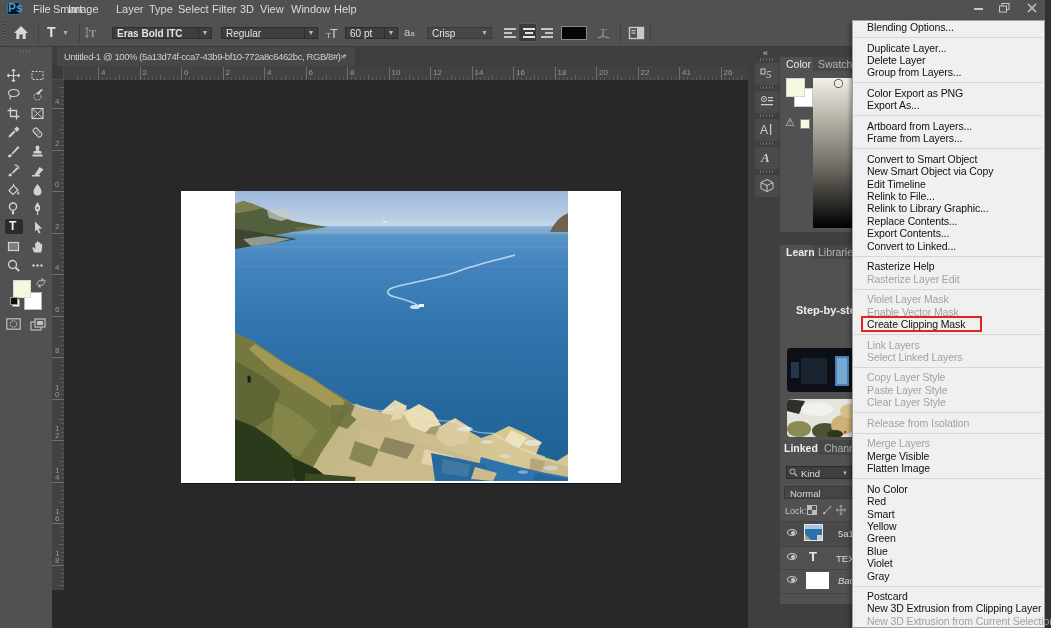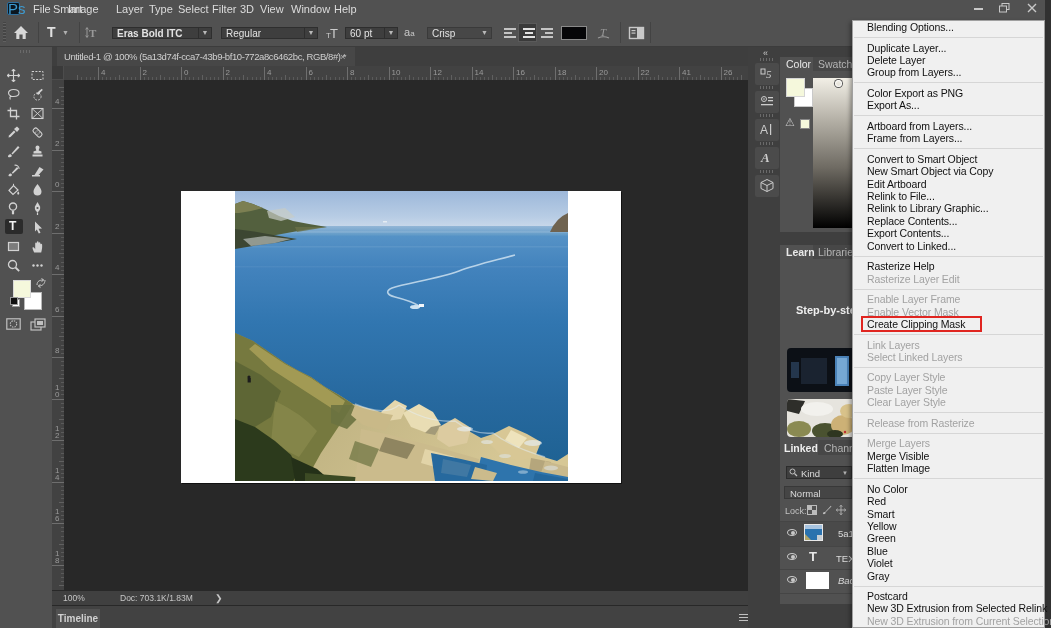--- a/index.html
+++ b/index.html
@@ -4,21 +4,21 @@
 <style>
 * { margin:0; padding:0; box-sizing:border-box; }
 html,body { width:1051px; height:628px; overflow:hidden; background:#282828;
   font-family:"Liberation Sans", sans-serif; }
 .abs { position:absolute; }
 #stage { position:relative; width:1051px; height:628px; background:#282828; }
 
 #menubar { position:absolute; left:0; top:0; width:1051px; height:18px; background:#515151; }
 #menubar .mi { position:absolute; top:3px; font-size:11px; color:#dcdcdc; }
 #pslogo { position:absolute; left:7px; top:2px; width:13px; height:13px; background:#0b161f;
-  border:1px solid #2e6f9e; border-radius:2px; color:#3e9bd0; font-size:15px; font-weight:normal;
+  border:1px solid #2e6f9e; border-radius:2px; color:#3e9bd0; font-size:12px; font-weight:bold;
   text-align:center; line-height:11px; }
 
 #optbar { position:absolute; left:0; top:18px; width:1051px; height:29px; background:#515151;
   border-bottom:1px solid #3c3c3c; }
 .sep { position:absolute; top:4px; width:1px; height:21px; background:#434343; }
 .field { position:absolute; top:9px; height:12px; background:#3e3e3e; border:1px solid #2e2e2e;
   color:#e2e2e2; font-size:10px; line-height:10px; padding:1px 0 0 4px; }
 .field .arr { position:absolute; right:0; top:0; width:13px; height:100%; border-left:1px solid #2e2e2e;
   color:#b8b8b8; font-size:7px; text-align:center; line-height:10px; }
 
@@ -650,29 +650,20 @@
           <ellipse cx="252" cy="251" rx="6" ry="2" fill="#e6eff6" opacity="0.55"></ellipse>
           <ellipse cx="298" cy="252" rx="9" ry="3" fill="#e6eff6" opacity="0.65"></ellipse>
           <ellipse cx="270" cy="265" rx="6" ry="2" fill="#dfeaf2" opacity="0.5"></ellipse>
           <ellipse cx="316" cy="277" rx="7" ry="2.5" fill="#dfeaf2" opacity="0.5"></ellipse>
           <ellipse cx="288" cy="281" rx="5" ry="1.8" fill="#dfeaf2" opacity="0.45"></ellipse>
           <circle cx="14" cy="186" r="1.6" fill="#1c1c1c"></circle>
           <rect x="12.6" y="187" width="3.2" height="4.5" fill="#1c1c1c"></rect>
         </svg>
     </div>
   </div>
-  <div id="statusbar">
-    <span style="position:absolute;left:11px;top:2px">100%</span>
-    <span style="position:absolute;left:68px;top:2px">Doc: 703.1K/1.83M</span>
-    <span style="position:absolute;left:163px;top:2px;font-size:9px">❯</span>
-  </div>
-  <div id="timeline">
-      <div id="tltab">Timeline</div>
-      <div class="abs" style="left:687px;top:8px;width:10px;height:7px;background:repeating-linear-gradient(0deg,#c0c0c0 0 1px,#424242 1px 3px)"></div>
-    </div>
 
   <div id="rightdock">
     <div class="abs" style="left:15px;top:1px;color:#c8c8c8;font-size:9px">«</div>
 
     <div id="iconstrip">
         <div class="abs" style="left:12px;top:11px;width:14px;height:3px;background:repeating-linear-gradient(90deg,#6a6a6a 0 1px,#3f3f3f 1px 3px)"></div>
         <div class="abs" style="left:7px;top:16px;width:24px;height:22px;background:#4b4b4b;border-radius:2px"></div>
         <svg class="abs" style="left:11px;top:19px" width="16" height="15" viewBox="0 0 16 15">
           <rect x="2" y="3" width="4" height="5" fill="none" stroke="#ccc"></rect>
           <text x="7" y="12" fill="#ccc" font-size="11" font-family="Liberation Serif" font-style="italic">5</text>
@@ -801,55 +792,55 @@
       <div class="item">Group from Layers...</div>
       <div class="msep"></div>
       <div class="item">Color Export as PNG</div>
       <div class="item">Export As...</div>
       <div class="msep"></div>
       <div class="item">Artboard from Layers...</div>
       <div class="item">Frame from Layers...</div>
       <div class="msep"></div>
       <div class="item">Convert to Smart Object</div>
       <div class="item">New Smart Object via Copy</div>
-      <div class="item">Edit Artboard</div>
+      <div class="item">Edit Timeline</div>
       <div class="item">Relink to File...</div>
       <div class="item">Relink to Library Graphic...</div>
       <div class="item">Replace Contents...</div>
       <div class="item">Export Contents...</div>
       <div class="item">Convert to Linked...</div>
       <div class="msep"></div>
       <div class="item">Rasterize Help</div>
       <div class="item dis">Rasterize Layer Edit</div>
       <div class="msep"></div>
-      <div class="item dis">Enable Layer Frame</div>
+      <div class="item dis">Violet Layer Mask</div>
       <div class="item dis">Enable Vector Mask</div>
       <div class="item">Create Clipping Mask</div>
       <div class="msep"></div>
       <div class="item dis">Link Layers</div>
       <div class="item dis">Select Linked Layers</div>
       <div class="msep"></div>
       <div class="item dis">Copy Layer Style</div>
       <div class="item dis">Paste Layer Style</div>
       <div class="item dis">Clear Layer Style</div>
       <div class="msep"></div>
-      <div class="item dis">Release from Rasterize</div>
+      <div class="item dis">Release from Isolation</div>
       <div class="msep"></div>
       <div class="item dis">Merge Layers</div>
       <div class="item">Merge Visible</div>
       <div class="item">Flatten Image</div>
       <div class="msep"></div>
       <div class="item">No Color</div>
       <div class="item">Red</div>
       <div class="item">Smart</div>
       <div class="item">Yellow</div>
       <div class="item">Green</div>
       <div class="item">Blue</div>
       <div class="item">Violet</div>
       <div class="item">Gray</div>
       <div class="msep"></div>
       <div class="item">Postcard</div>
-      <div class="item">New 3D Extrusion from Selected Relink</div>
+      <div class="item">New 3D Extrusion from Clipping Layer</div>
       <div class="item dis">New 3D Extrusion from Current Selection</div>
     </div>
   <div id="redbox"></div>
 
 </div>
 
 </body></html>

